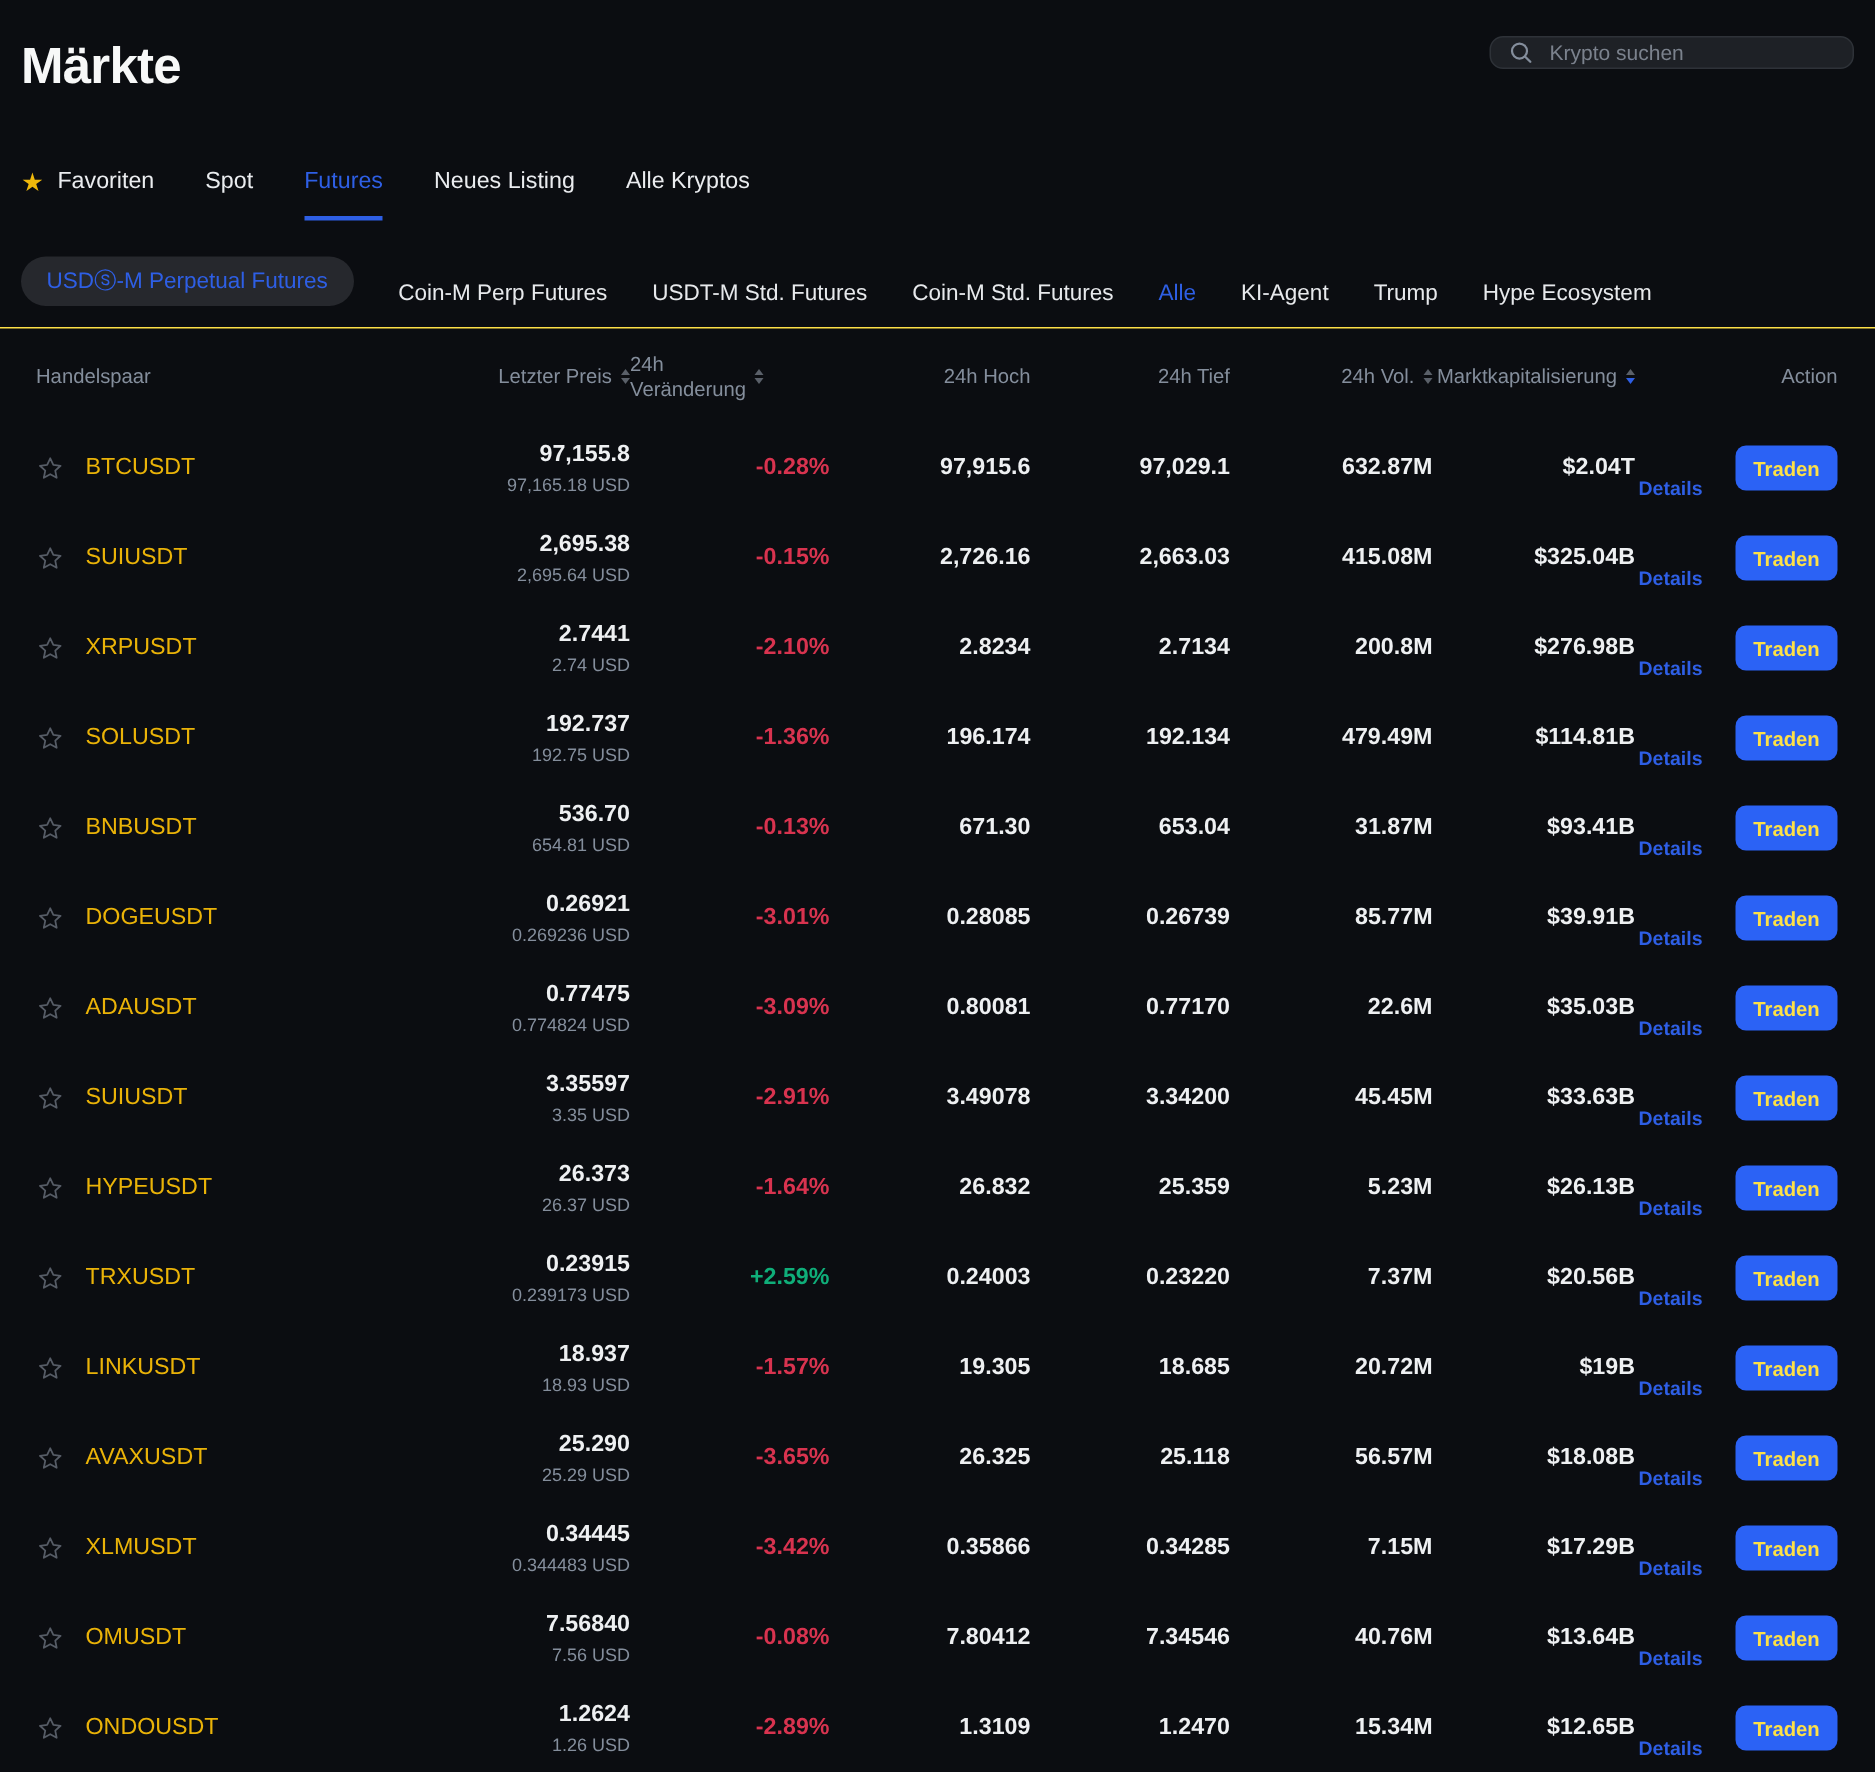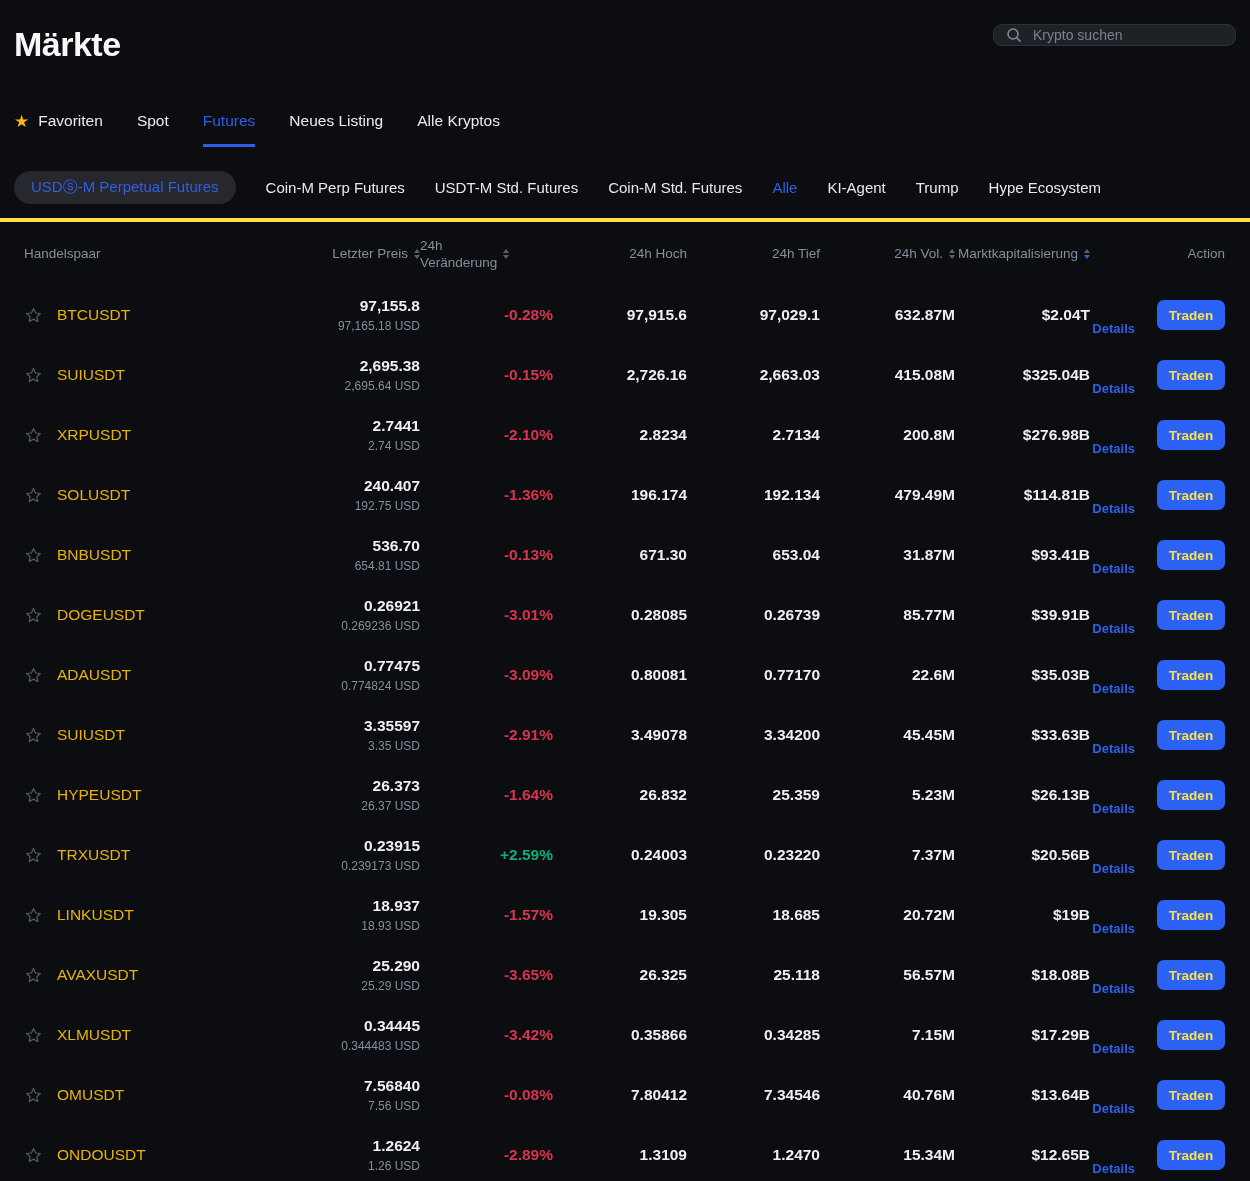--- a/index.html
+++ b/index.html
@@ -26,21 +26,21 @@
     font-family:"Liberation Sans","DejaVu Sans",sans-serif;}
   .search input::placeholder{color:#7b828d;}
   
   .tabs{display:flex;gap:34px;padding:48px 0 0 14px;}
   .tab{position:relative;display:flex;align-items:center;gap:9px;font-size:15.5px;font-weight:500;
     color:#eaecef;padding-bottom:17px;cursor:pointer;}
   .tab.active{color:var(--accent-blue);}
   .tab.active::after{content:"";position:absolute;left:0;right:0;bottom:0;height:3px;background:var(--accent-blue);}
   .tab .tabstar{color:var(--star-gold);font-size:17px;line-height:1;}
   
-  .subtabs{display:flex;align-items:center;gap:30px;padding:24px 0 14px 14px;border-bottom:4px solid #fde047;}
+  .subtabs{display:flex;align-items:flex-end;gap:30px;padding:24px 0 14px 14px;border-bottom:1px solid #fde047;}
   .subtab{font-size:15px;color:#e7e9ec;cursor:pointer;white-space:nowrap;}
   .subtab.active{color:var(--accent-blue);}
   .subtab.pill{background:#26282d;border-radius:999px;padding:7px 17px;}
   
   .grid{display:grid;grid-template-columns:286px 110px 133px 134px 133px 135px 184px 86px;align-items:center;}
   .tablewrap{padding:0 25px 0 24px;}
   .thead{height:63px;color:#848e9c;font-size:13.5px;}
   .thead .h{display:flex;align-items:center;}
   .h-right{justify-content:flex-end;text-align:right;}
   .h-change{}
@@ -288,21 +288,21 @@
     <div class="grid row">
       <div class="cell-pair">
         <span class="row-star">
           <svg width="19" height="19" viewBox="0 0 24 24" fill="none">
             <path d="M12 3.2l2.6 5.6 6.1.7-4.5 4.1 1.2 6-5.4-3-5.4 3 1.2-6-4.5-4.1 6.1-.7z" stroke="#565c66" stroke-width="1.5" stroke-linejoin="round"></path>
           </svg>
         </span>
         <span class="sym">SOLUSDT</span>
       </div>
       <div class="cell-price">
-        <div class="price">240.407</div>
+        <div class="price">192.737</div>
         <div class="price-sub">192.75 USD</div>
       </div>
       <div class="cell-change">
         <span class="neg">-1.36%</span>
       </div>
       <div class="cell-num">196.174</div>
       <div class="cell-num">192.134</div>
       <div class="cell-num">479.49M</div>
       <div class="cell-mcap">
         <span class="mcap-val">$114.81B</span>

